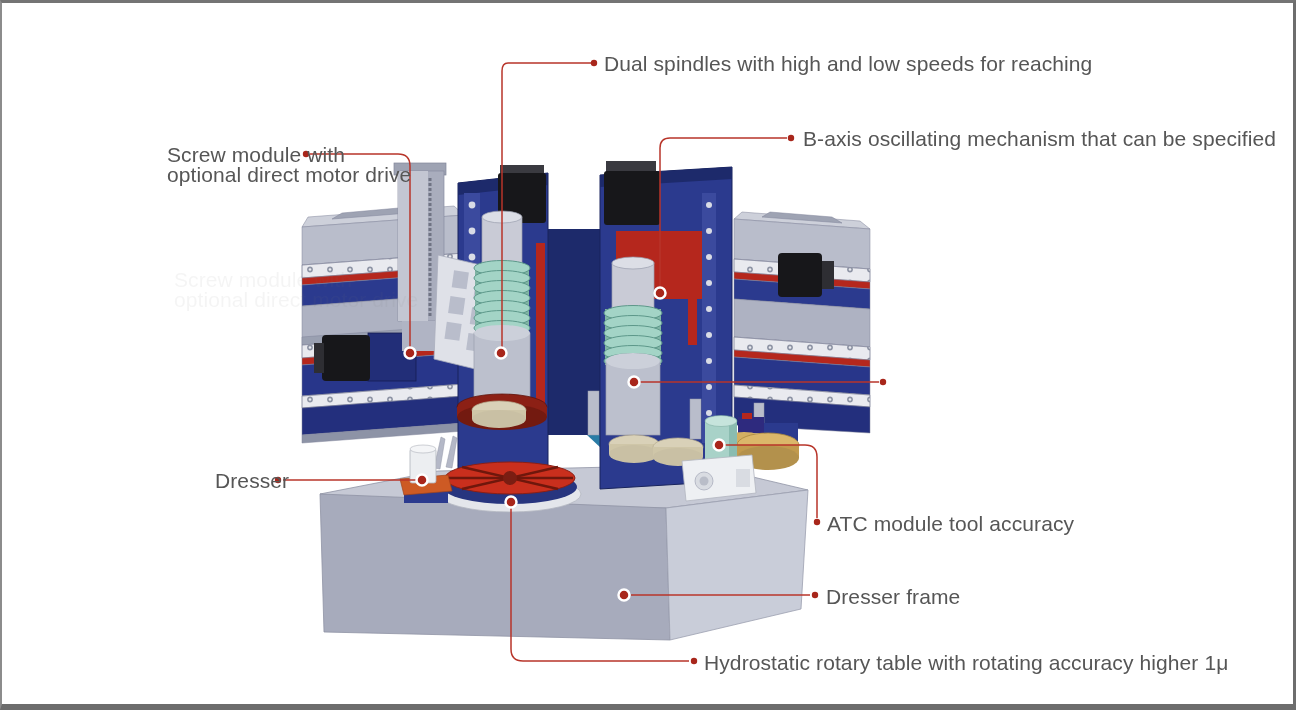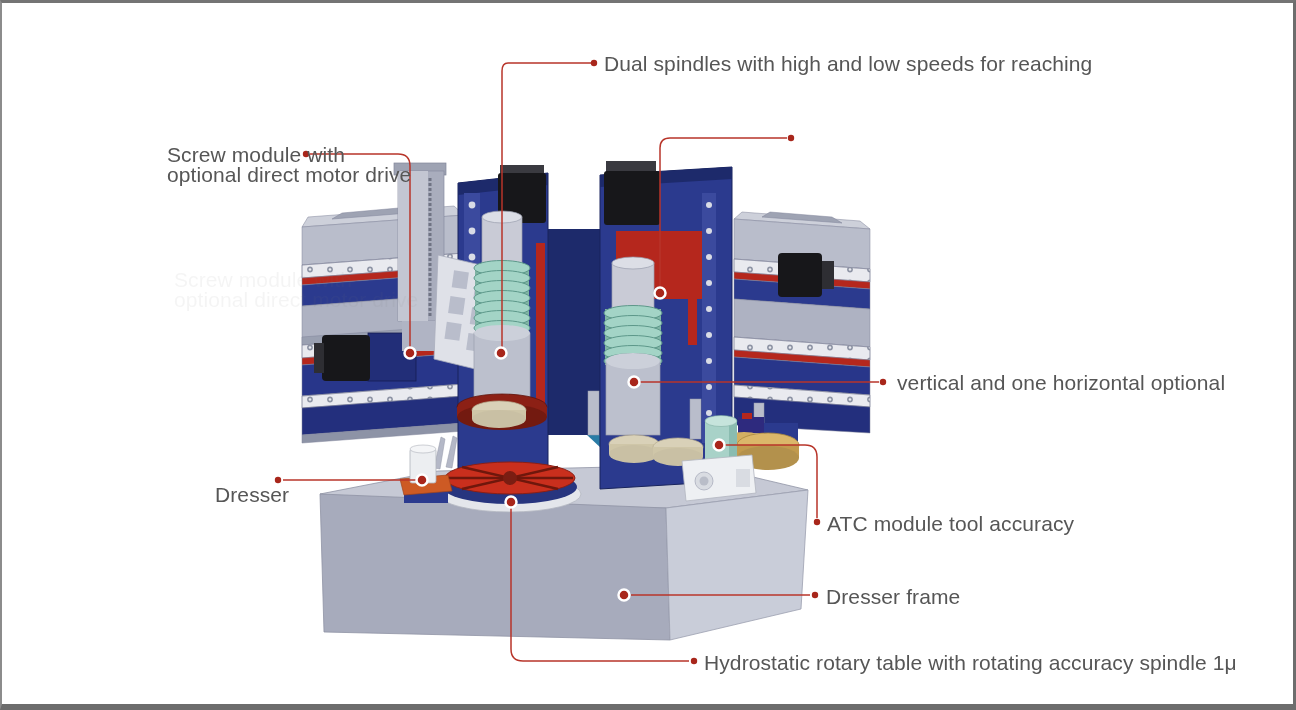--- a/index.html
+++ b/index.html
@@ -278,44 +278,46 @@
       <circle cx="815" cy="519" r="3.2"></circle>
       <circle cx="813" cy="592" r="3.2"></circle>
       <circle cx="692" cy="658" r="3.2"></circle>
     </g>
   </svg>
 
   <div class="callout" style="left:602px;top:51px">
     <div>Dual spindles with high and low speeds for reaching</div>
   </div>
 
+  <div class="callout" style="left:801px;top:126px">
+    <div>B-axis oscillating mechanism that can be specified</div>
+  </div>
 
   <div class="callout" style="left:165px;top:142px">
     <div>Screw module with</div>
     <div>optional direct motor drive</div>
   </div>
 
   <div class="callout" style="left:895px;top:370px">
-    <div>vertical and one horizontal optional</div>
-  </div>
-
-  <div class="callout" style="left:213px;top:482px">
+  </div>
+
+  <div class="callout" style="left:213px;top:468px">
     <div>Dresser</div>
   </div>
 
   <div class="callout" style="left:825px;top:511px">
     <div>ATC module tool accuracy</div>
   </div>
 
   <div class="callout" style="left:824px;top:584px">
     <div>Dresser frame</div>
   </div>
 
   <div class="callout" style="left:702px;top:650px">
-    <div>Hydrostatic rotary table with rotating accuracy spindle 1μ</div>
+    <div>Hydrostatic rotary table with rotating accuracy higher 1μ</div>
   </div>
 
   <div class="callout ghost" style="left:172px;top:267px">
     <div>Screw module with</div>
     <div>optional direct motor drive</div>
   </div>
 
 </div>
 
 </body></html>

